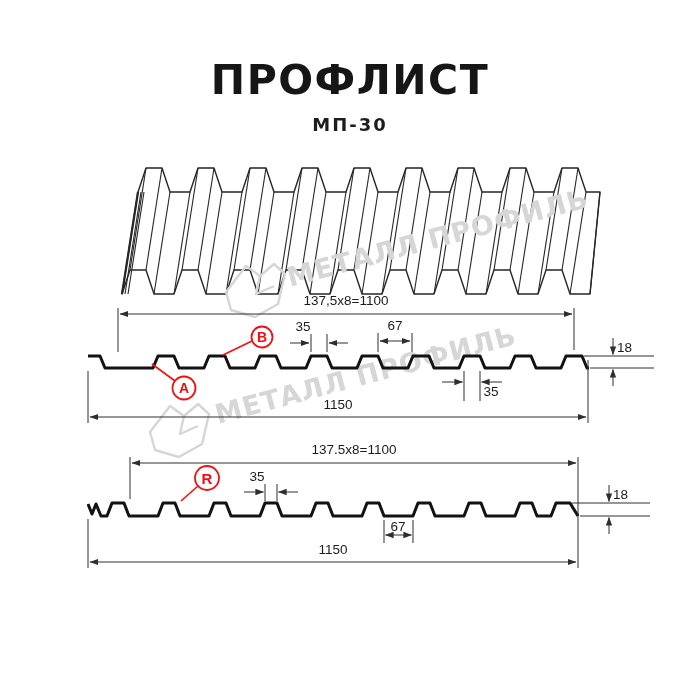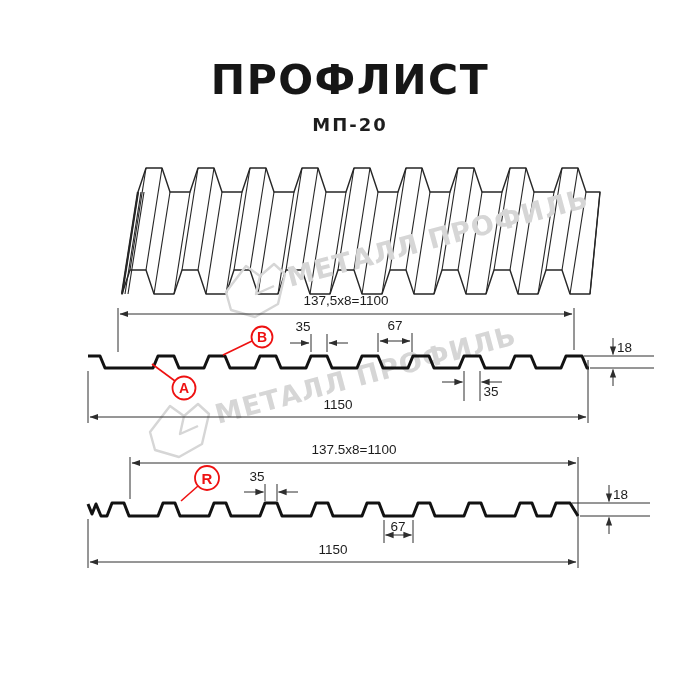--- a/index.html
+++ b/index.html
@@ -29,21 +29,21 @@
   .sheet-outline{fill:#ffffff;stroke:#262626;stroke-width:1.4;stroke-linejoin:round;}
   .sheet-line{stroke:#262626;stroke-width:1.1;}
   .sheet-cap{stroke:#262626;stroke-width:2.2;}
 </style>
 </head>
 <body>
 
 <div class="page">
 
   <div class="title">ПРОФЛИСТ</div>
-  <div class="subtitle">МП-20</div>
+  <div class="subtitle">МП-30</div>
 
   <svg class="draw" width="700" height="700" viewBox="0 0 700 700">
     <defs>
       <marker id="ar" viewBox="0 0 10 10" refX="9" refY="5" markerWidth="9" markerHeight="9" orient="auto-start-reverse">
         <path d="M0,1.5 L9.5,5 L0,8.5 Z" fill="#2e2e2e"></path>
       </marker>
     </defs>
 
     <g id="sheet3d">
         <path d="M122,294 L130,270 L146,270 L154,294 L174,294 L182,270 L198,270 L206,294 L226,294 L234,270 L250,270 L258,294 L278,294 L286,270 L302,270 L310,294 L330,294 L338,270 L354,270 L362,294 L382,294 L390,270 L406,270 L414,294 L434,294 L442,270 L458,270 L466,294 L486,294 L494,270 L510,270 L518,294 L538,294 L546,270 L562,270 L570,294 L590,294 L600,192 L586,192 L578,168 L562,168 L554,192 L534,192 L526,168 L510,168 L502,192 L482,192 L474,168 L458,168 L450,192 L430,192 L422,168 L406,168 L398,192 L378,192 L370,168 L354,168 L346,192 L326,192 L318,168 L302,168 L294,192 L274,192 L266,168 L250,168 L242,192 L222,192 L214,168 L198,168 L190,192 L170,192 L162,168 L146,168 L138,192 Z" class="sheet-outline"></path>

